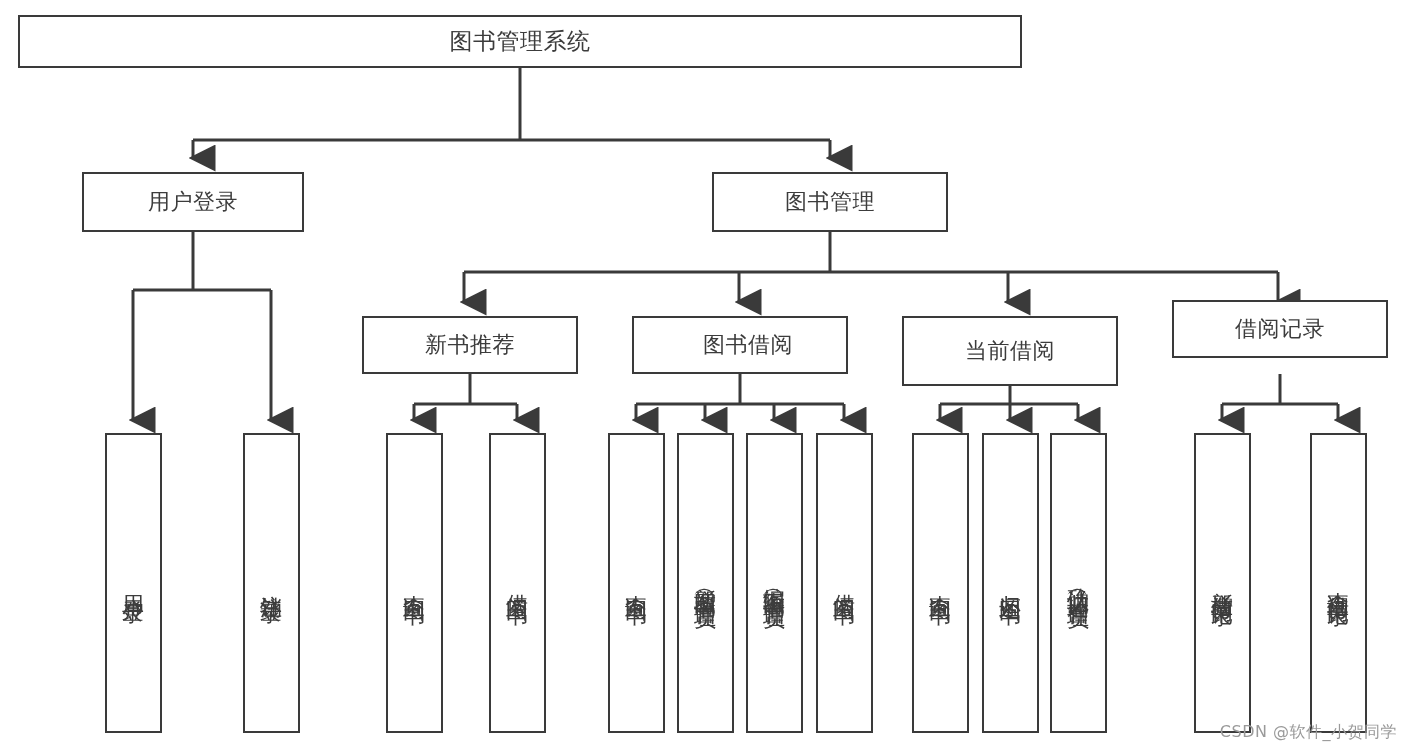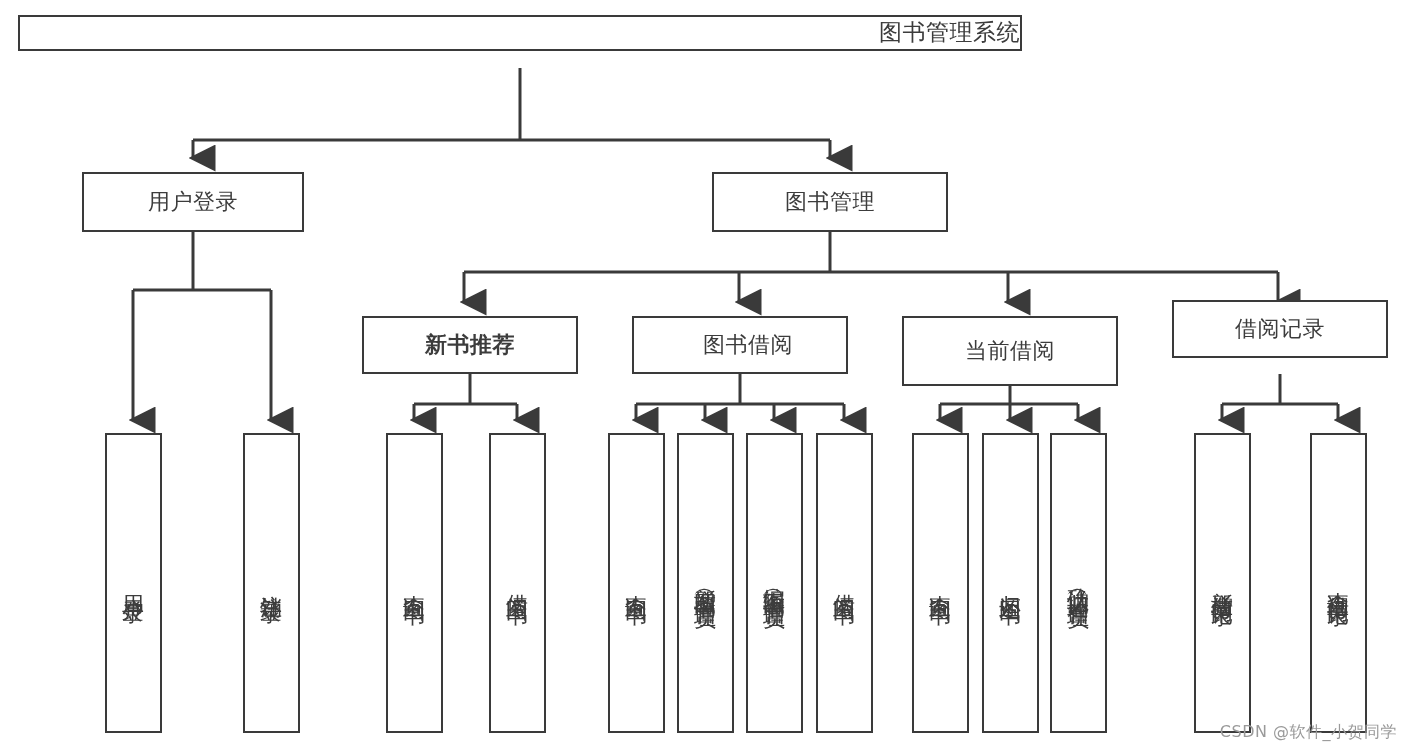--- a/index.html
+++ b/index.html
@@ -125,33 +125,33 @@
       <path d="M 1010 404 L 1010 420" marker-end="url(#arrow)"></path>
       <path d="M 1078 404 L 1078 420" marker-end="url(#arrow)"></path>
 
       <path d="M 1280 374 L 1280 404"></path>
       <path d="M 1222 404 L 1338 404"></path>
       <path d="M 1222 404 L 1222 420" marker-end="url(#arrow)"></path>
       <path d="M 1338 404 L 1338 420" marker-end="url(#arrow)"></path>
     </g>
   </svg>
 
-  <div class="node root horiz" style="left:18px; top:15px; width:1004px; height:36px;justify-content:flex-end;">
+  <div class="node root horiz" style="left:18px; top:15px; width:1004px; height:53px;">
     <span class="label">图书管理系统</span>
   </div>
 
   <div class="node horiz" style="left:82px; top:172px; width:222px; height:60px;">
     <span class="label">用户登录</span>
   </div>
 
   <div class="node horiz" style="left:712px; top:172px; width:236px; height:60px;align-items:center;">
     <span class="label">图书管理</span>
   </div>
 
-  <div class="node horiz" style="left:362px; top:316px; width:216px; height:58px;font-weight:bold;">
+  <div class="node horiz" style="left:362px; top:316px; width:216px; height:58px;">
     <span class="label">新书推荐</span>
   </div>
 
   <div class="node horiz" style="left:632px; top:316px; width:216px; height:58px;padding-left:16px;">
     <span class="label">图书借阅</span>
   </div>
 
   <div class="node horiz" style="left:902px; top:316px; width:216px; height:70px;">
     <span class="label">当前借阅</span>
   </div>

